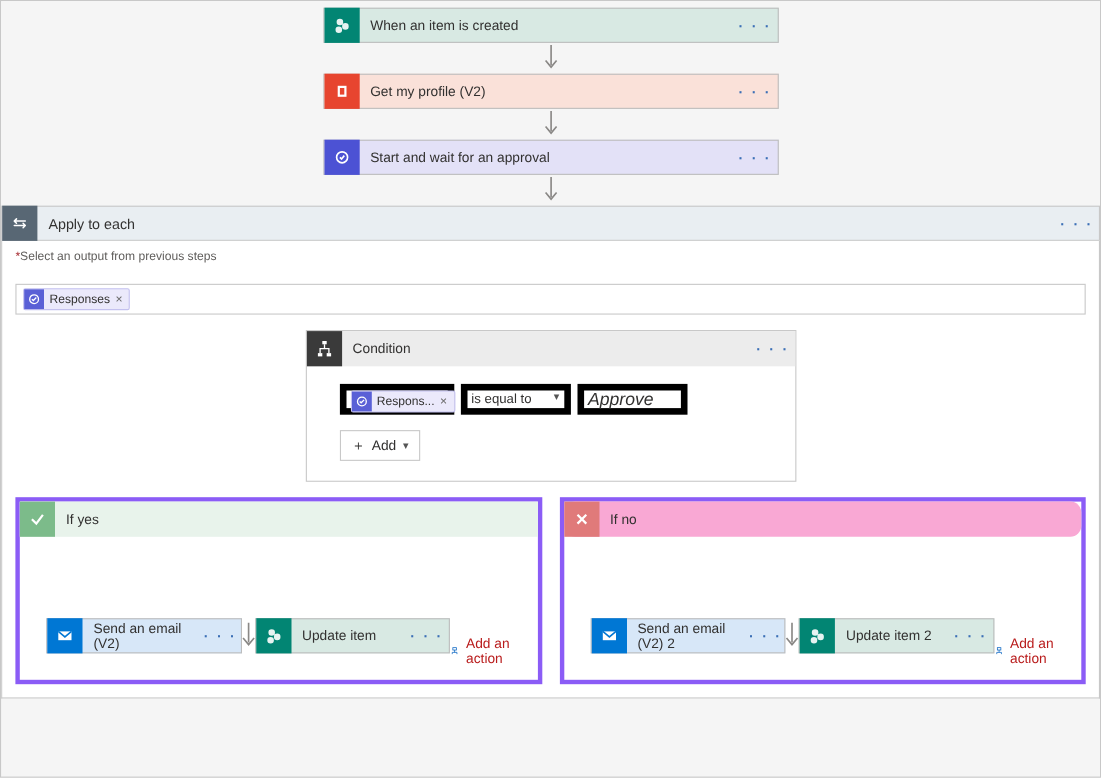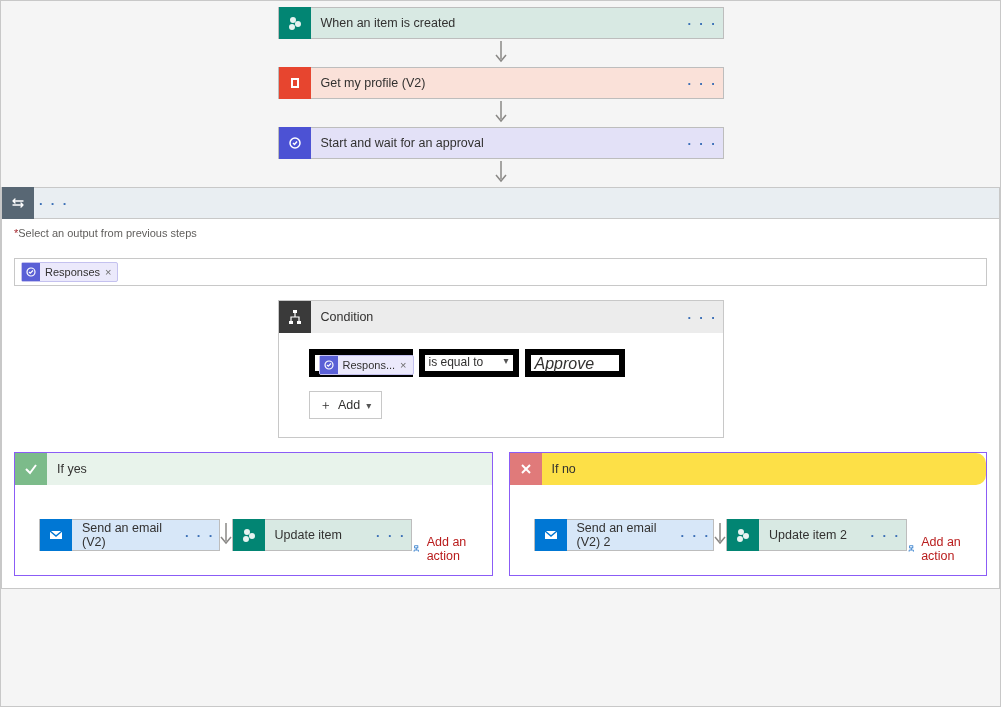--- a/index.html
+++ b/index.html
@@ -19,21 +19,21 @@
     background: #f5f5f5;
     padding-top: 6px;
     padding-bottom: 0;
     display: flex;
     flex-direction: column;
     align-items: center;
   }
 
   
   .card {
-    width: 446px;
+    width: 414px;
     height: 32px;
     display: flex;
     align-items: center;
     border: 1px solid #bdbdbd;
     background: #e6f0ec;
     position: relative;
     cursor: pointer;
   }
   .card .iconbox {
     width: 32px;
@@ -157,32 +157,33 @@
     background:#fff;
     display:inline-flex; align-items:center; gap:6px;
     font-size:12.5px;
     cursor:pointer;
   }
 
   
   .branches { display:flex; gap:16px; margin-top:14px;}
   .branch {
     flex:1;
-    border:1px solid #8b5cf6;
+    border:4px solid #8b5cf6;
     background:#fff;
     display:flex;
     flex-direction:column;
     align-items:stretch;
     padding-bottom:12px;
+    gap:40px;
   }
   .branch-header {
     height:32px; display:flex; align-items:center;
   }
   .branch-header.yes { background:#e8f3eb; }
-  .branch-header.no { background:#fde047;border-radius:10px; }
+  .branch-header.no { background:#f9a8d4;border-radius:10px; }
   .branch-header .iconbox{width:32px;height:32px;display:flex;align-items:center;justify-content:center;color:#fff;}
   .branch-header .label{flex:1;padding-left:10px;font-size:12.5px;}
 
   .branch .inner {
     padding: 22px 24px 0;
     display:flex; flex-direction:row; align-items:center;
   }
   .branch .inner .card { width:100%; }
 
   .add-action {
@@ -257,20 +258,21 @@
       </svg>
   </div>
 </div>
 
 <div class="apply-header">
   <div class="iconbox">
     <svg class="svg16" viewBox="0 0 16 16">
         <path d="M3 6h10M3 6l2-2M3 6l2 2M13 10H3m10 0l-2-2m2 2l-2 2" stroke="#fff" stroke-width="1.4" fill="none" stroke-linecap="round"></path>
       </svg>
   </div>
+  <div class="label">Apply to each</div>
   <div class="menu">· · ·</div>
 </div>
 
 <div class="apply-body">
 
   <div class="required-label">
     <span class="ast">*</span><span>Select an output from previous steps</span>
   </div>
   <div class="output-field">
     <span class="token">

